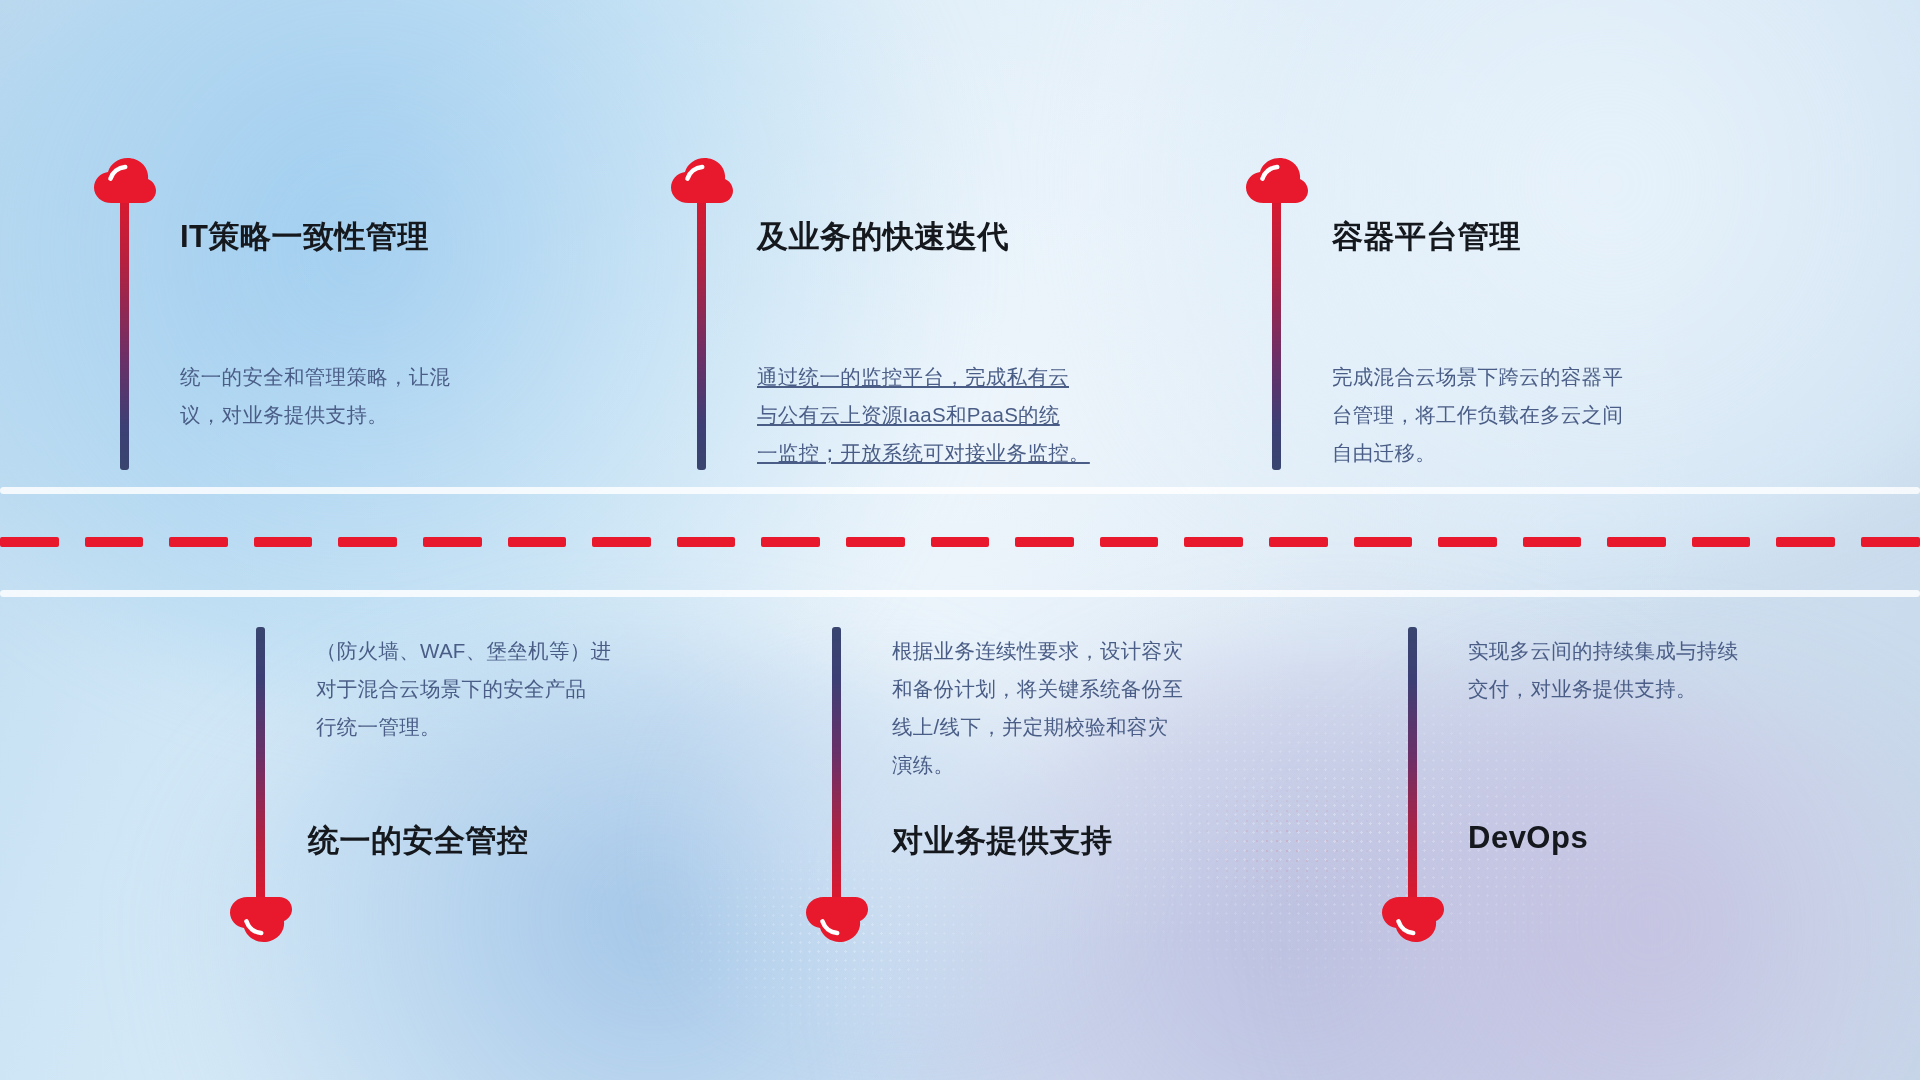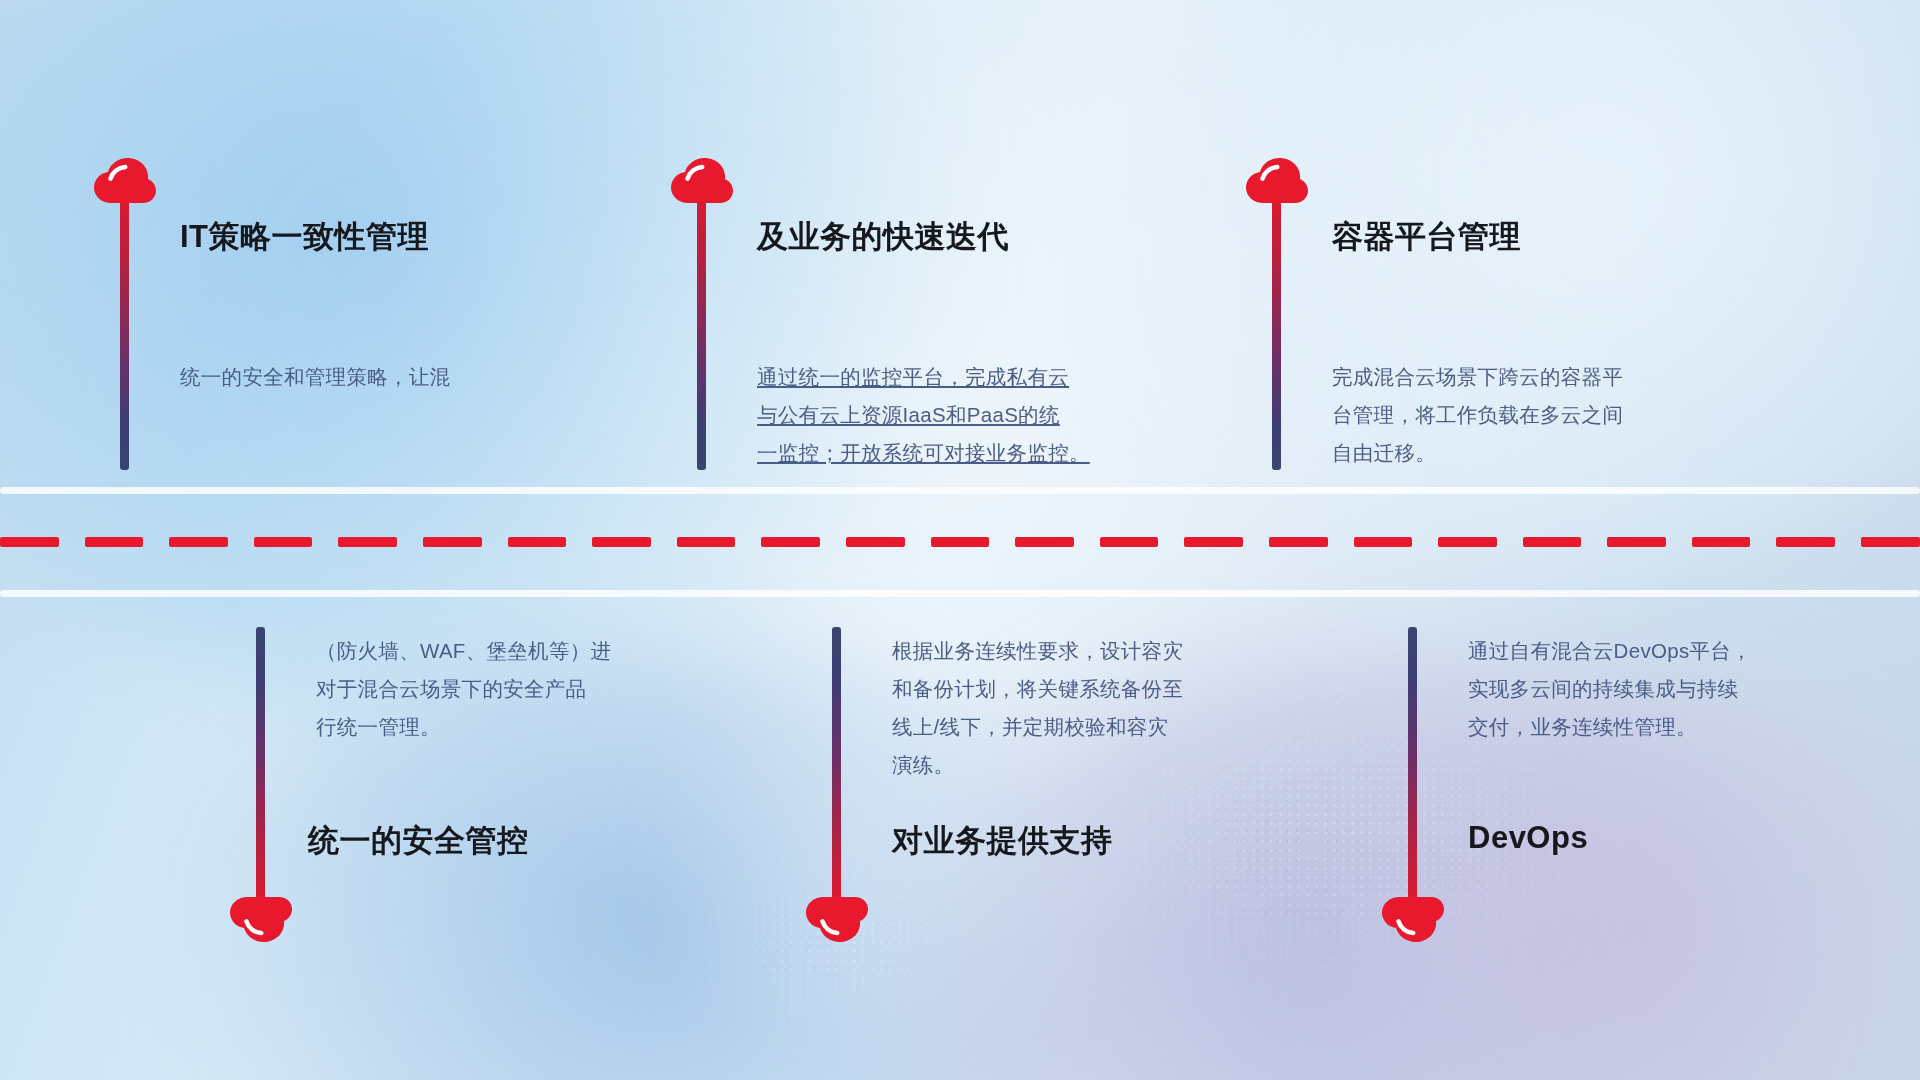--- a/index.html
+++ b/index.html
@@ -122,20 +122,21 @@
       <div class="stem down" style="left: 120px; top: 180px; height: 290px;"></div>
       <div class="cloud" style="left: 94px; top: 158px;">
         <svg viewBox="0 0 62 46" width="62" height="46" style="display:block">
           <path fill="#e8192c" d="M17.5 45 C7.8 45 0 38.3 0 29.4 C0 21.6 6 15.1 14 13.9 C16.4 5.8 24.3 0 33.6 0 C44.9 0 54.1 8.4 54.1 18.8 C54.1 19.5 54.1 20.2 54 20.9 C58.8 23.1 62 27.6 62 32.8 C62 39.6 56.3 45 49.2 45 Z"></path>
           <path fill="none" stroke="#ffffff" stroke-width="4.6" stroke-linecap="round" d="M16.5 20.6 C18.6 14.2 24.4 9.6 31.2 9.0"></path>
         </svg>
       </div>
       <div class="title t-cn" style="left: 180px; top: 216px; pointer-events: auto;">IT策略一致性管理</div>
       <div class="body" style="left: 180px; top: 358px; width: 440px;">
         <p>统一的安全和管理策略，让混</p>
+        <p>议，对业务提供支持。</p>
       </div>
     </div>
     <div class="item" style="left: 0px; top: 0px; width: 100%; height: 100%; pointer-events: none;">
       <div class="stem down" style="left: 697px; top: 180px; height: 290px;"></div>
       <div class="cloud" style="left: 671px; top: 158px;">
         <svg viewBox="0 0 62 46" width="62" height="46" style="display:block">
           <path fill="#e8192c" d="M17.5 45 C7.8 45 0 38.3 0 29.4 C0 21.6 6 15.1 14 13.9 C16.4 5.8 24.3 0 33.6 0 C44.9 0 54.1 8.4 54.1 18.8 C54.1 19.5 54.1 20.2 54 20.9 C58.8 23.1 62 27.6 62 32.8 C62 39.6 56.3 45 49.2 45 Z"></path>
           <path fill="none" stroke="#ffffff" stroke-width="4.6" stroke-linecap="round" d="M16.5 20.6 C18.6 14.2 24.4 9.6 31.2 9.0"></path>
         </svg>
       </div>
@@ -195,18 +196,17 @@
     <div class="item" style="left: 0px; top: 0px; width: 100%; height: 100%; pointer-events: none;">
       <div class="stem up" style="left: 1408px; top: 627px; height: 285px;"></div>
       <div class="cloud" style="left: 1382px; top: 896px;">
         <svg viewBox="0 0 62 46" width="62" height="46" style="display:block;transform:scaleY(-1)">
           <path fill="#e8192c" d="M17.5 45 C7.8 45 0 38.3 0 29.4 C0 21.6 6 15.1 14 13.9 C16.4 5.8 24.3 0 33.6 0 C44.9 0 54.1 8.4 54.1 18.8 C54.1 19.5 54.1 20.2 54 20.9 C58.8 23.1 62 27.6 62 32.8 C62 39.6 56.3 45 49.2 45 Z"></path>
           <path fill="none" stroke="#ffffff" stroke-width="4.6" stroke-linecap="round" d="M16.5 20.6 C18.6 14.2 24.4 9.6 31.2 9.0"></path>
         </svg>
       </div>
       <div class="title t-cn" style="left: 1468px; top: 820px; pointer-events: auto;">DevOps</div>
       <div class="body" style="left: 1468px; top: 632px; width: 430px;">
-        <p>通过自有混合云DevOps平台，</p>
         <p>实现多云间的持续集成与持续</p>
-        <p>交付，业务连续性管理。</p>
+        <p>交付，对业务提供支持。</p>
       </div>
     </div>
   </div>
 
 </body></html>

